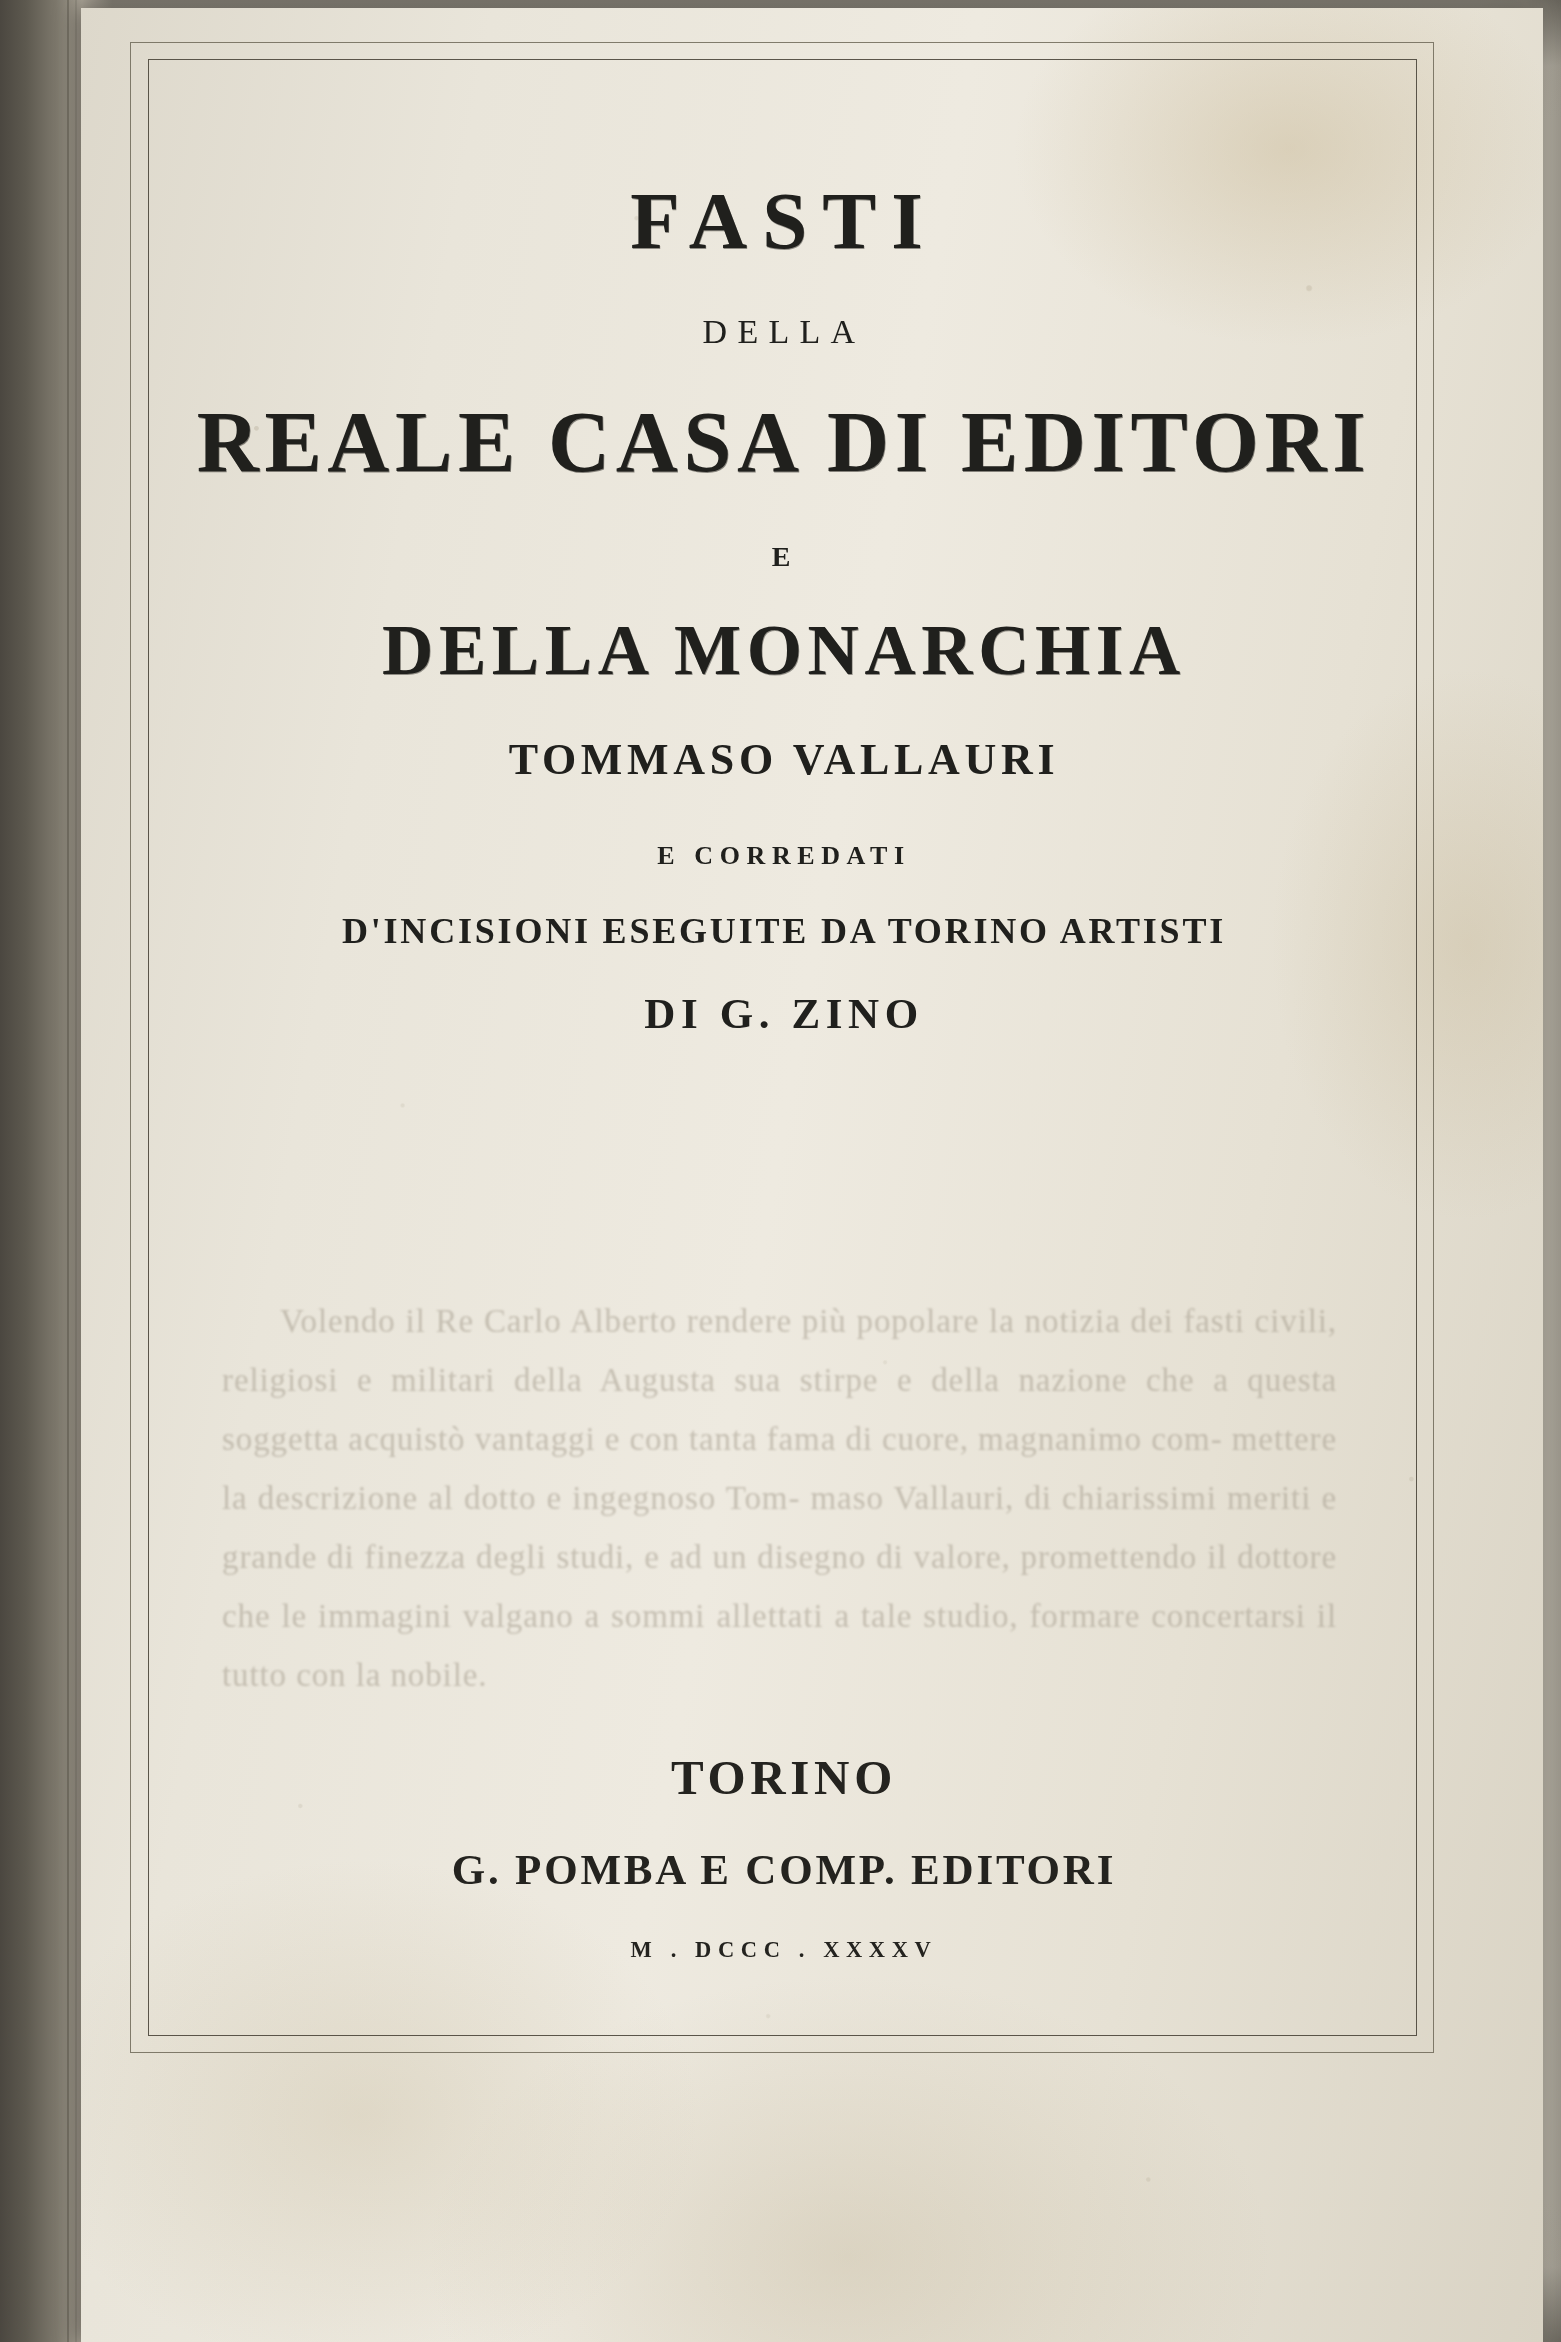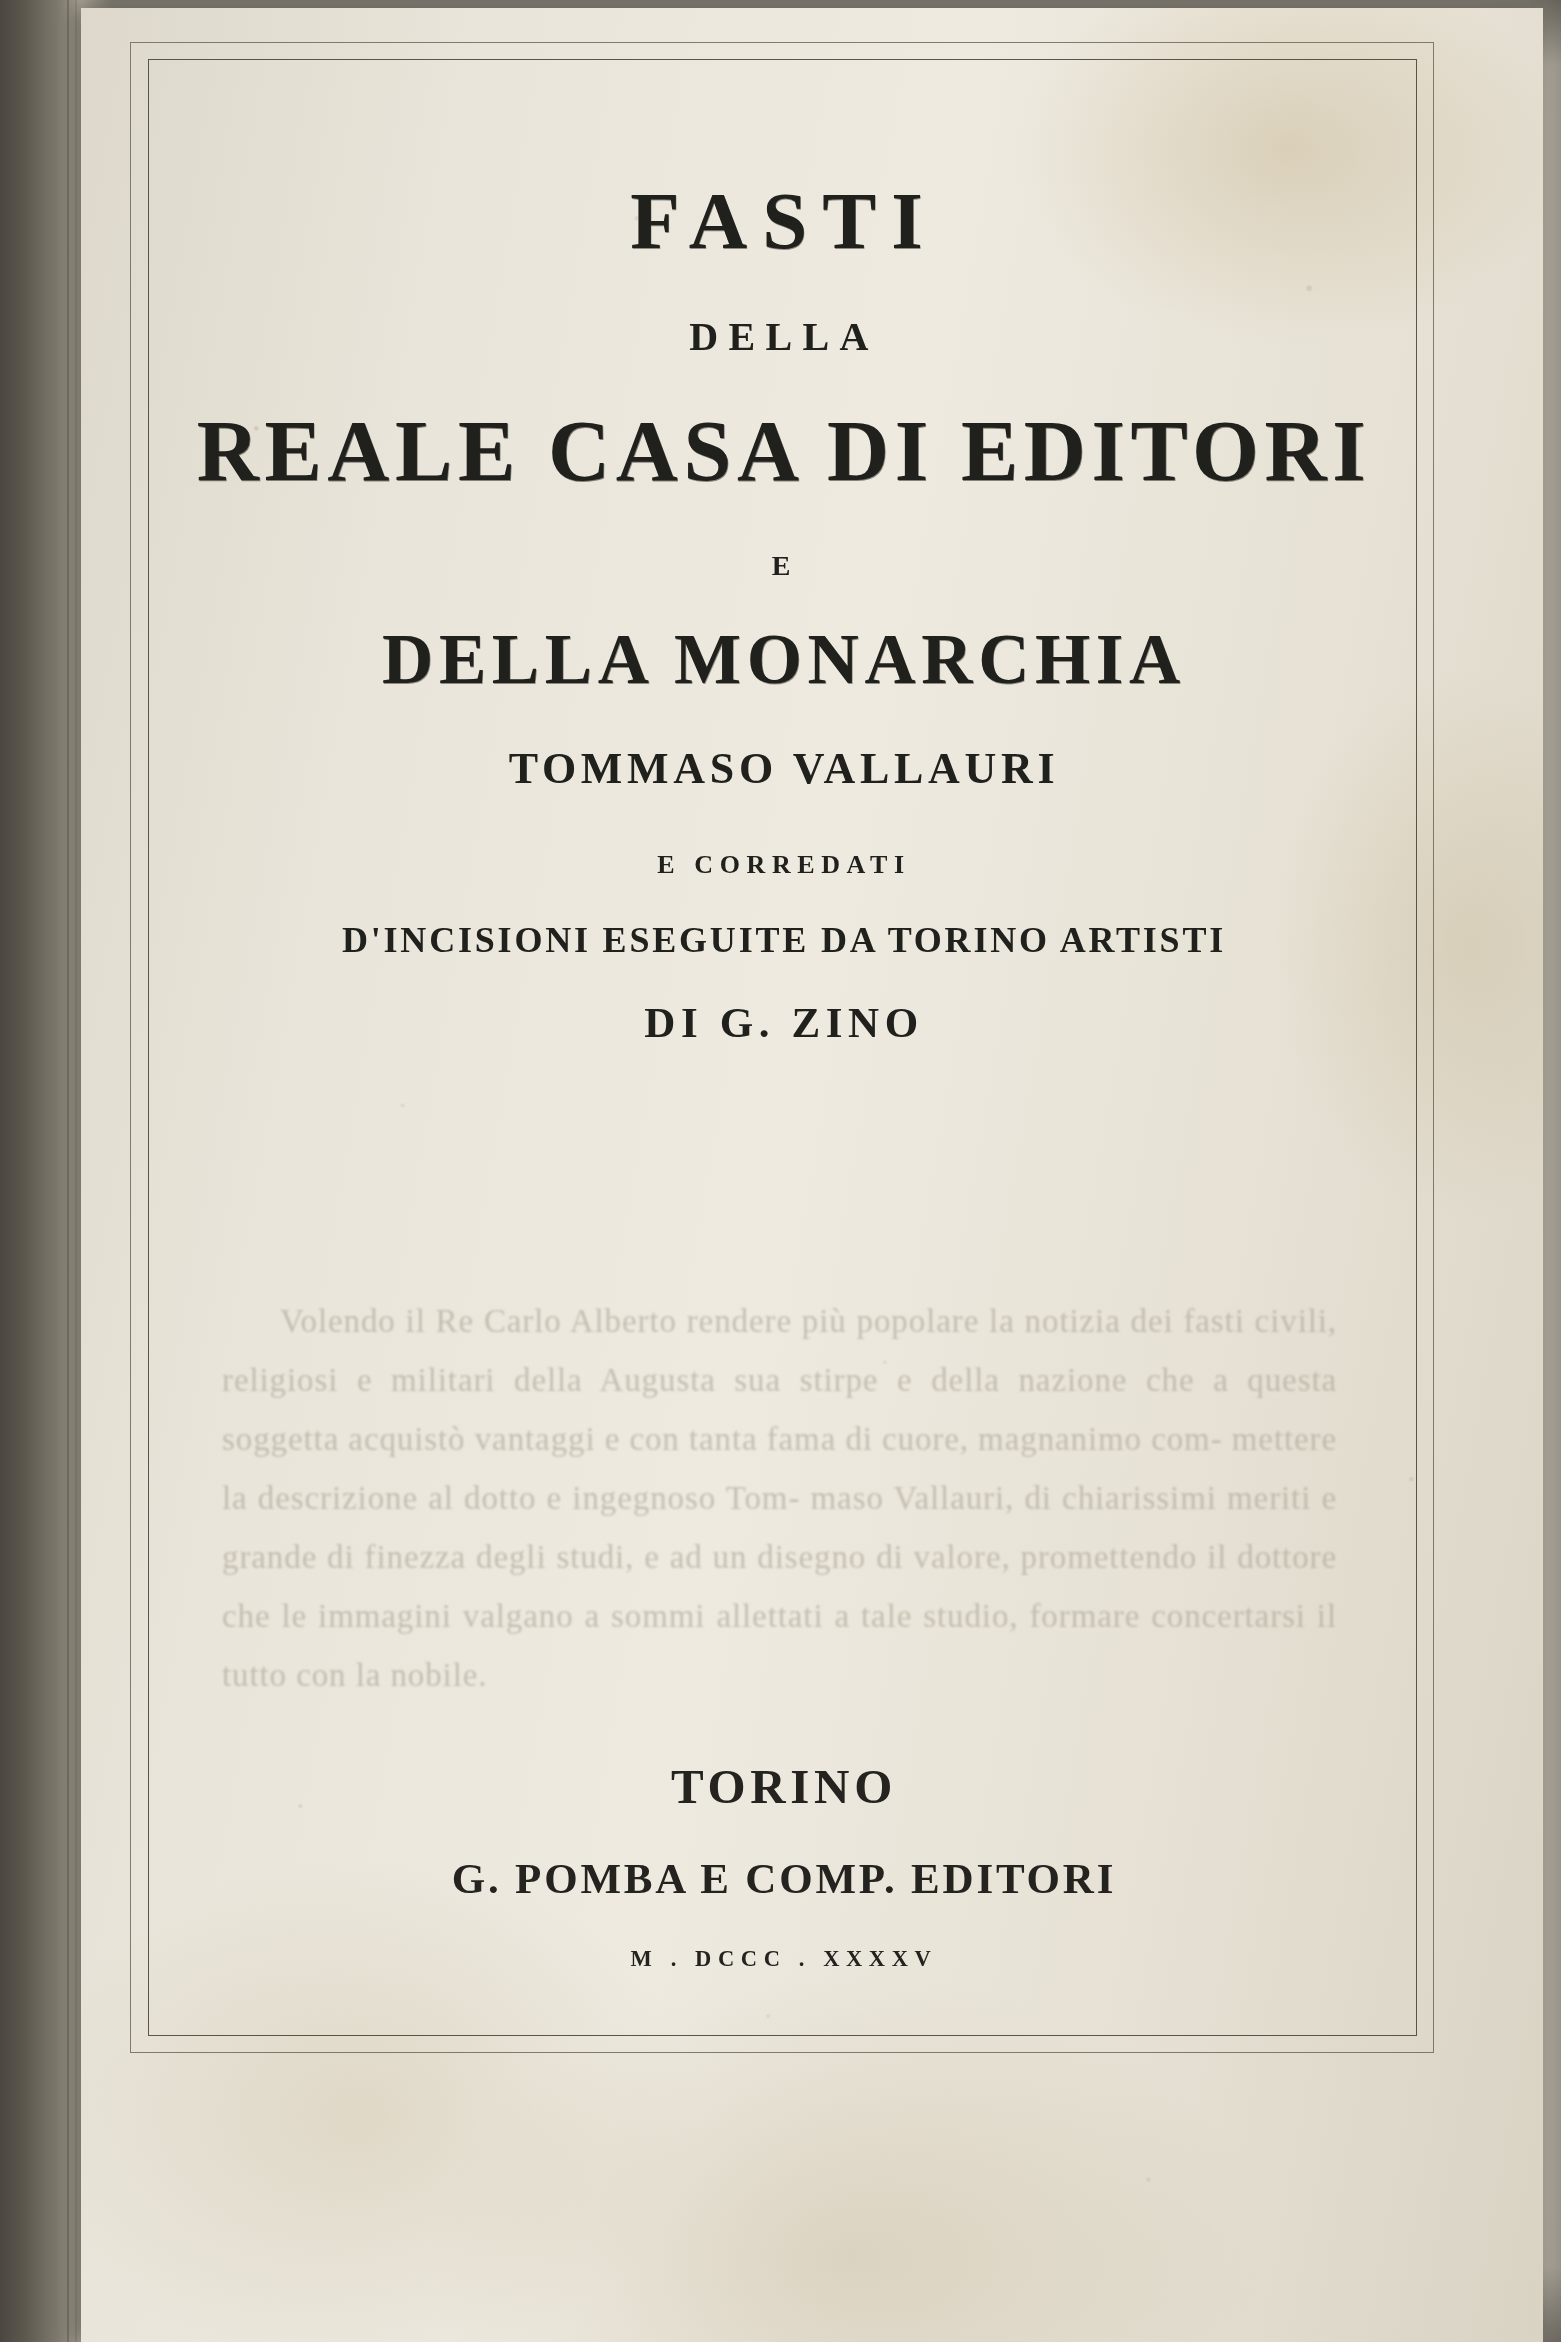--- a/index.html
+++ b/index.html
@@ -101,34 +101,34 @@
 
   .title-block {
     position: absolute;
     left: 94px;
     top: 103px;
     width: 1218px;
     text-align: center;
     color: #20201d;
   }
 
-  .line { margin: 12px; }
+  .line { margin: 3px; }
 
   .t-fasti {
     font-family: "Liberation Serif", serif;
     font-weight: bold;
     font-size: 81px;
     letter-spacing: 15px;
     margin-top: 64px;
     text-shadow: 0.6px 0.6px 0 rgba(30,28,24,0.45);
   }
   .t-della1 {
-    font-size: 40px;
+    font-size: 34px;
     letter-spacing: 10.3px;
-    font-weight: bold;
+    font-weight: normal;
     margin-top: 45px;
   }
   .t-reale {
     font-weight: bold;
     font-size: 86px;
     letter-spacing: 5.6px;
     margin-top: 41px;
     text-shadow: 0.7px 0.7px 0 rgba(30,28,24,0.5);
   }
   .t-e1 {

